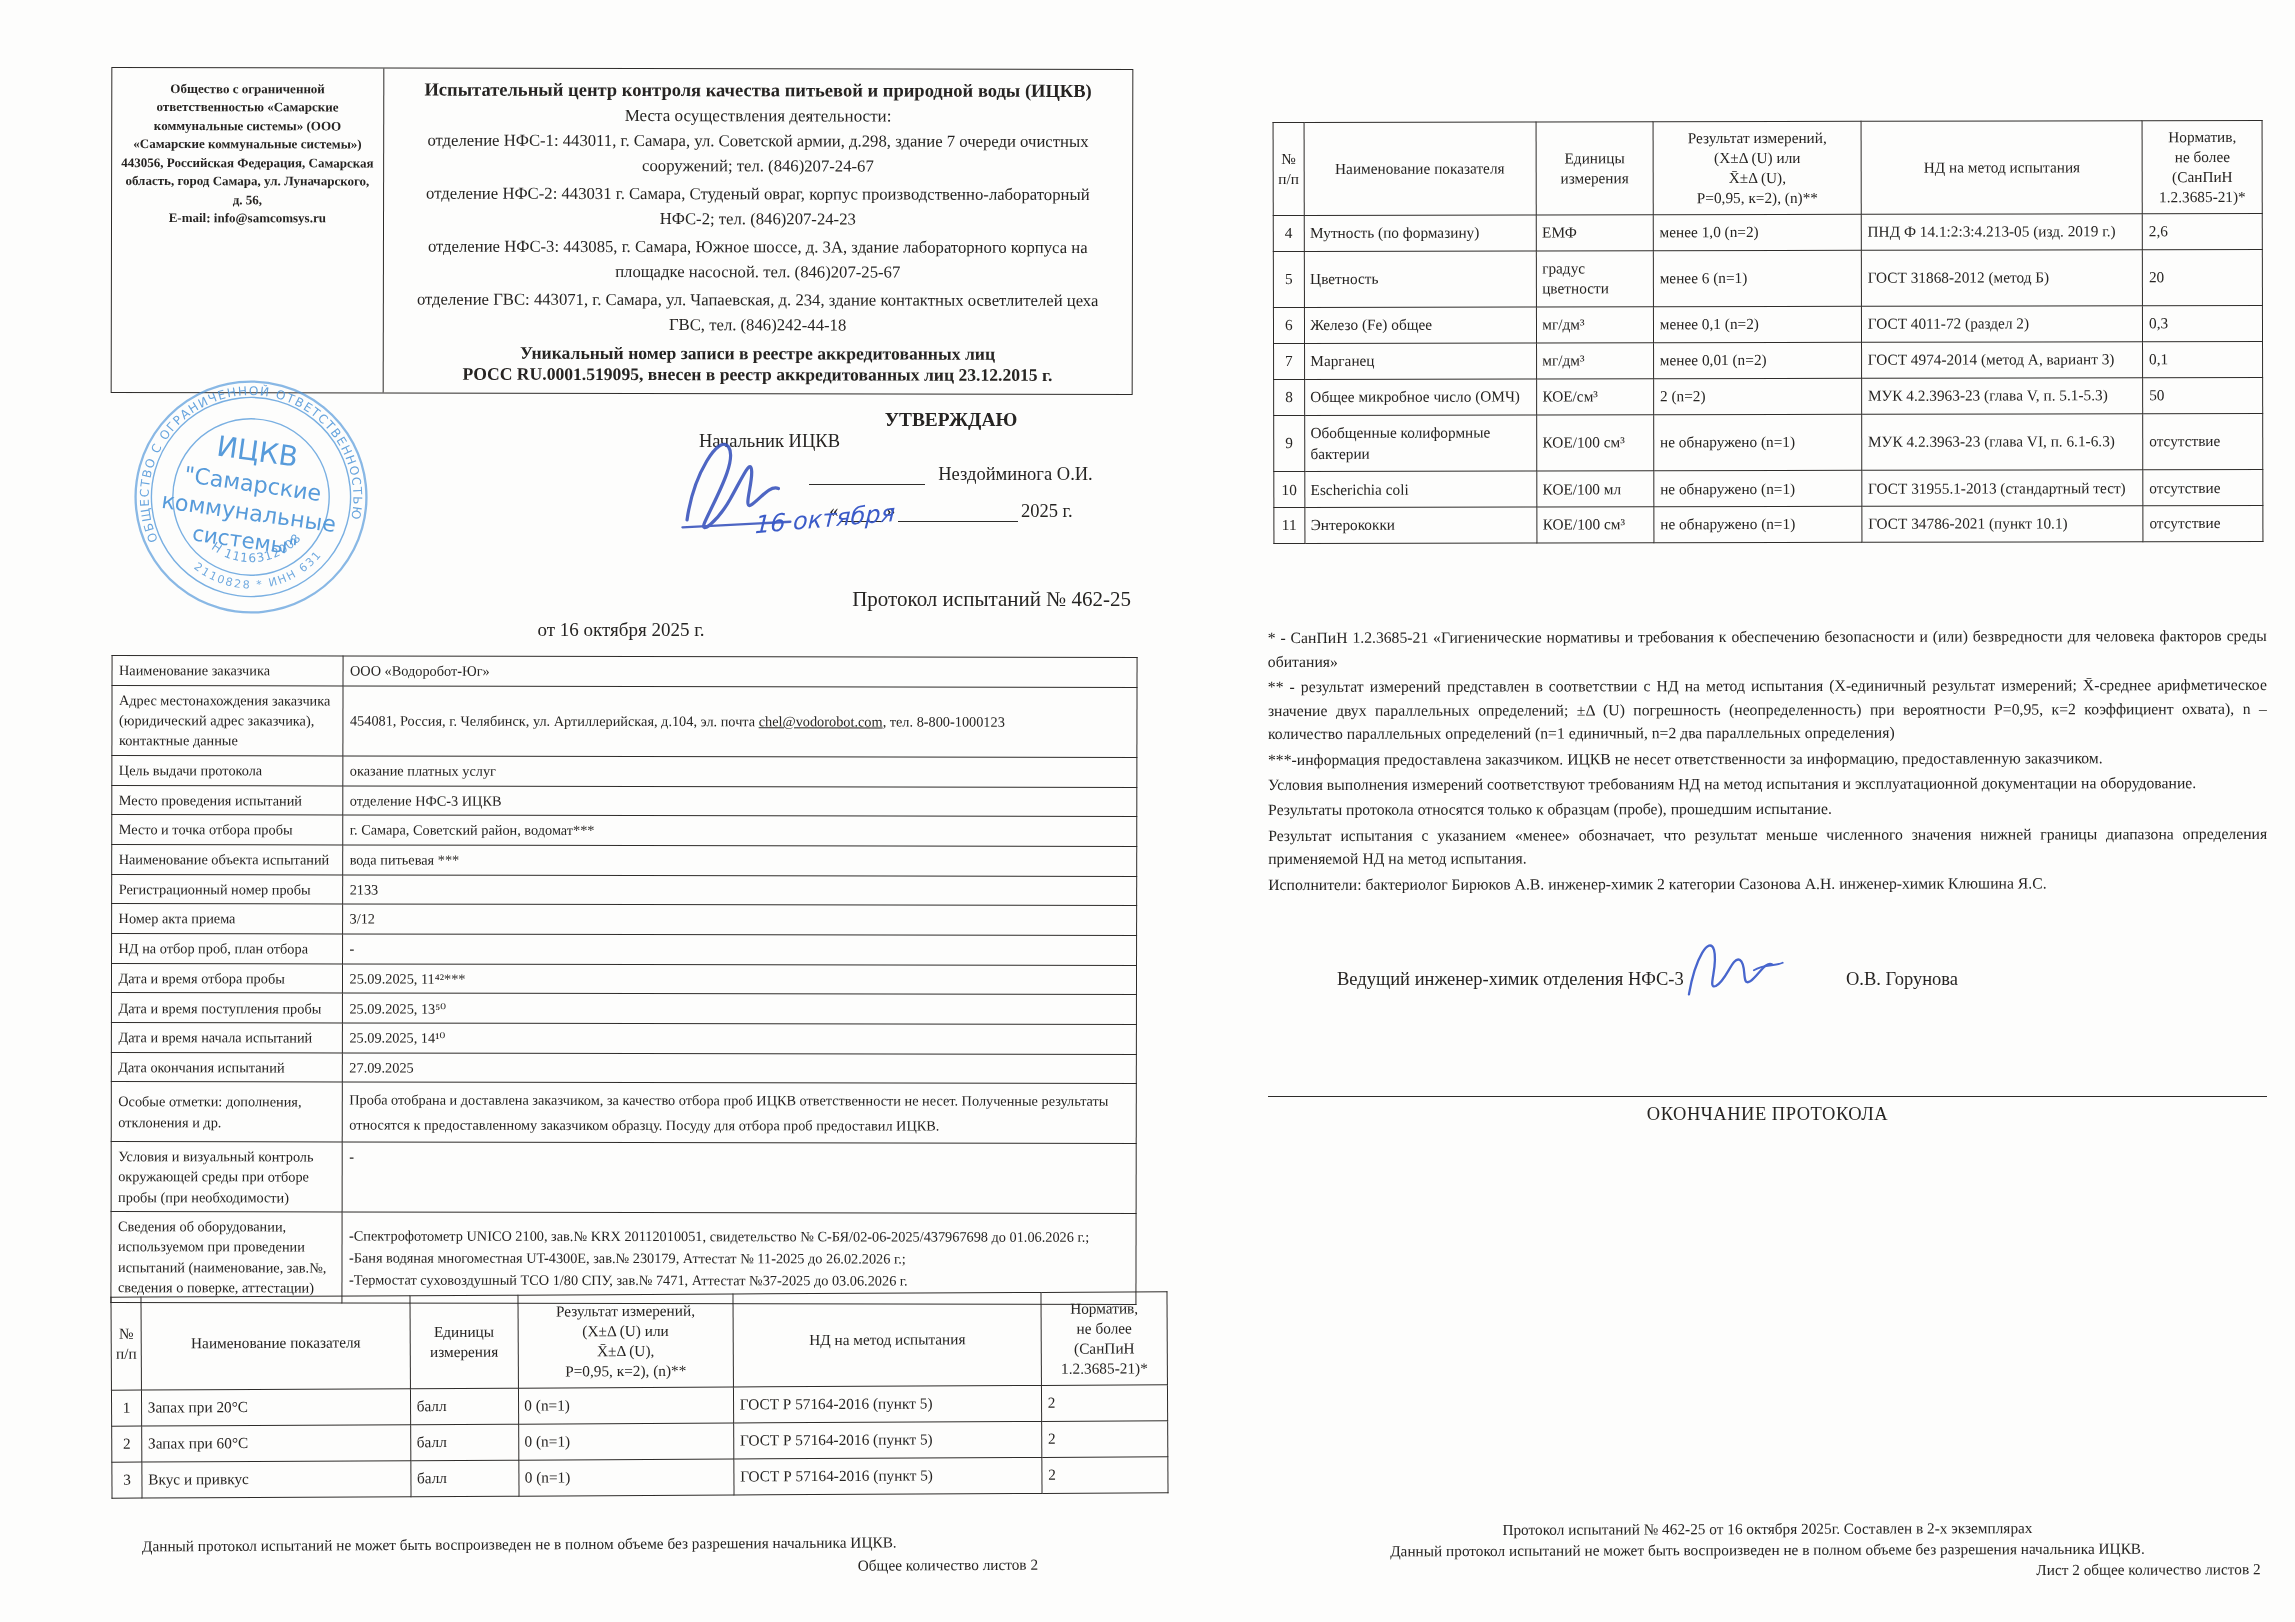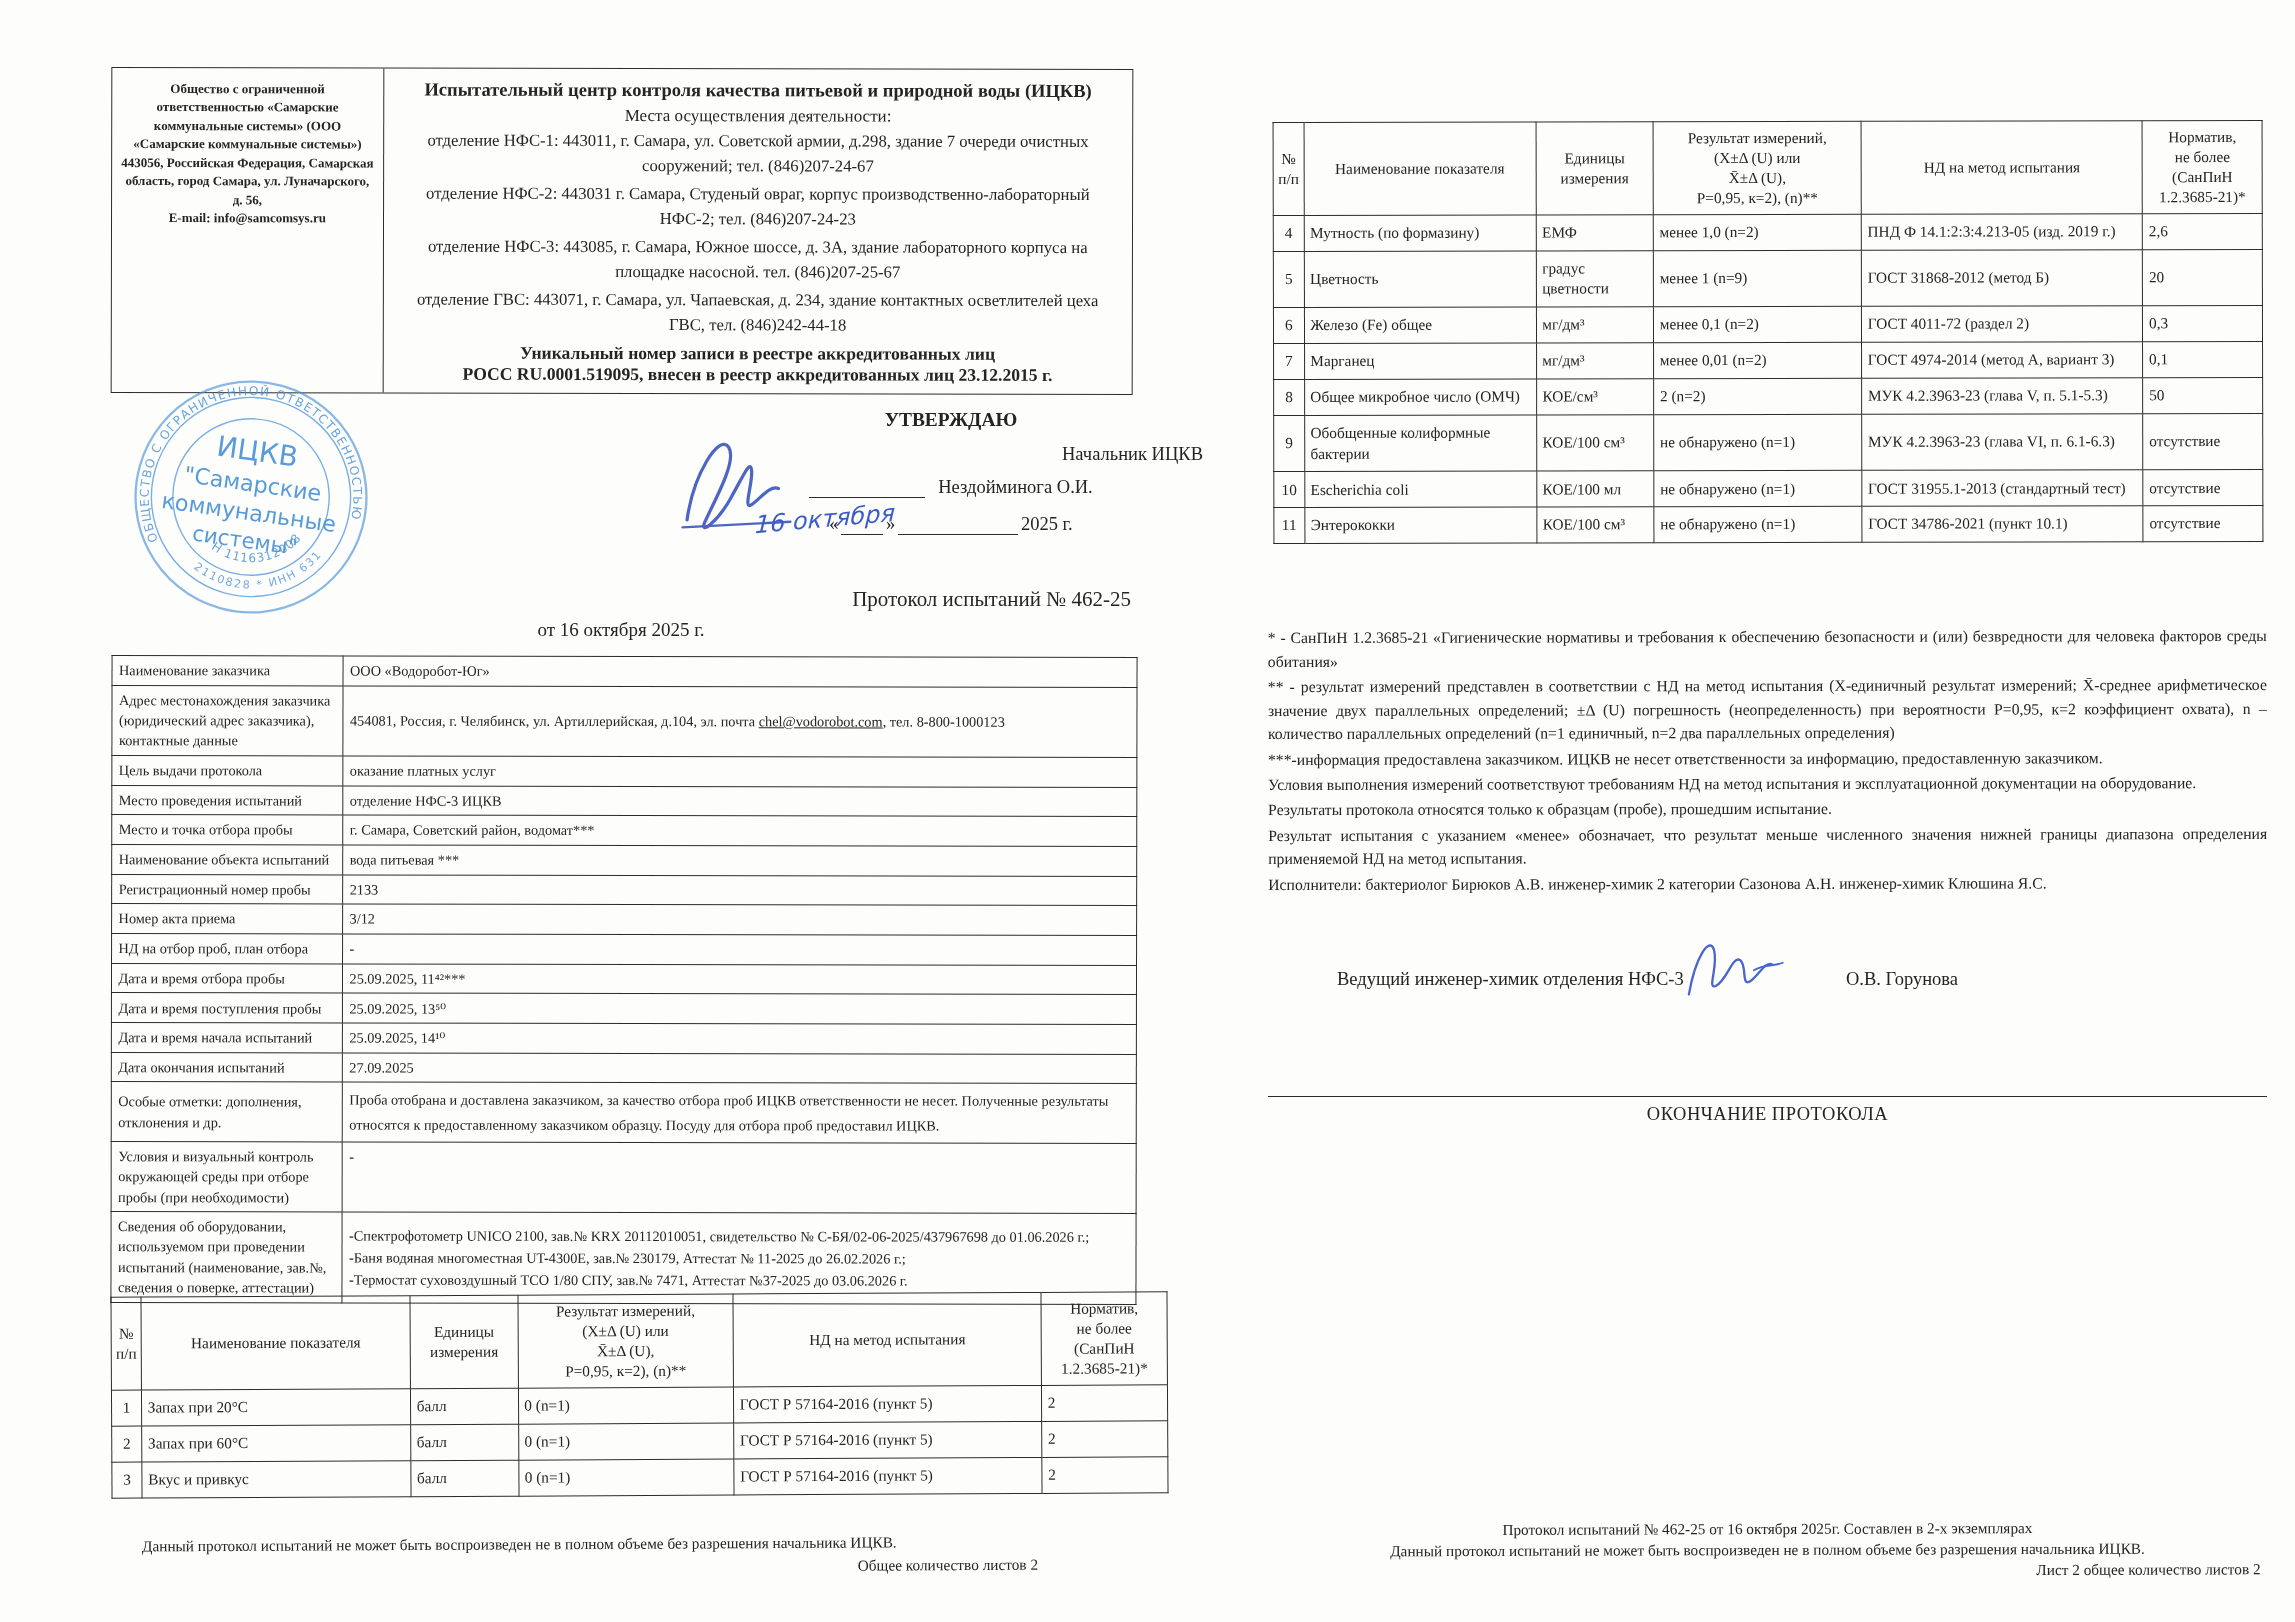--- a/index.html
+++ b/index.html
@@ -21,21 +21,21 @@
   .hdr-accred1 { font-weight:bold; font-size:17.6px; margin-top:5.6px; }
   .hdr-accred2 { font-weight:bold; font-size:17.6px; }
 
   
   .stamp { left:130px; top:376px; width:242px; height:242px; opacity:0.92; transform:rotate(-6deg); }
   .stamp text { font-family:"DejaVu Sans","Liberation Sans",sans-serif; }
 
   
   .approval { left:699px; top:409px; width:504px; font-size:18.5px; }
   .approval .a-title { font-weight:bold; font-size:19.4px; text-align:center; }
-  .approval .a-role { text-align:right; margin-top:13px; }
+  .approval .a-role { text-align:left; margin-top:0; }
   .a-sign-line { display:flex; align-items:flex-end; margin-top:12px; justify-content:center;gap:13px; }
   .blank { display:inline-block; border-bottom:1.4px solid #2e2c2a; height:18.5px; }
   .a-date-line { display:flex; align-items:flex-end; margin-top:15.7px; justify-content:center; gap:2.8px; }
   .handwrite { font-family:"DejaVu Sans","Liberation Sans",sans-serif; font-style:italic; color:#3b5bc8; transform:rotate(-5deg) skewX(-8deg); }
   .sig-svg { position:absolute; }
 
   
   .p-title { left:111px; top:587px; width:1020px; text-align:right; font-weight:normal; font-size:21px; }
   .p-date  { left:111px; top:619px; width:1020px; text-align:center; font-size:19px; }
 
@@ -315,21 +315,21 @@
           <td>Мутность (по формазину)</td>
           <td>ЕМФ</td>
           <td>менее 1,0 (n=2)</td>
           <td>ПНД Ф 14.1:2:3:4.213-05 (изд. 2019 г.)</td>
           <td>2,6</td>
         </tr>
         <tr>
           <td class="c-num">5</td>
           <td>Цветность</td>
           <td>градус цветности</td>
-          <td>менее 1 (n=9)</td>
+          <td>менее 6 (n=1)</td>
           <td>ГОСТ 31868-2012 (метод Б)</td>
           <td>20</td>
         </tr>
         <tr>
           <td class="c-num">6</td>
           <td>Железо (Fe) общее</td>
           <td>мг/дм³</td>
           <td>менее 0,1 (n=2)</td>
           <td>ГОСТ 4011-72 (раздел 2)</td>
           <td>0,3</td>

